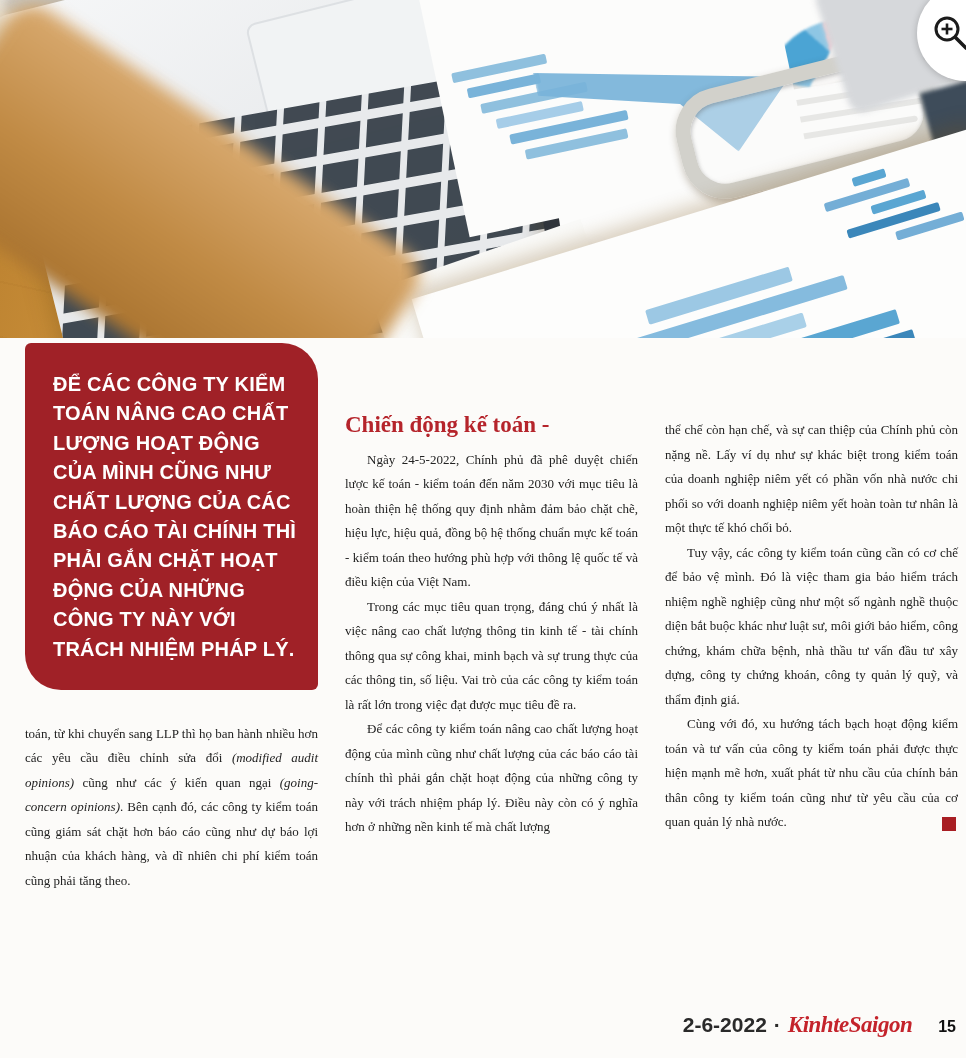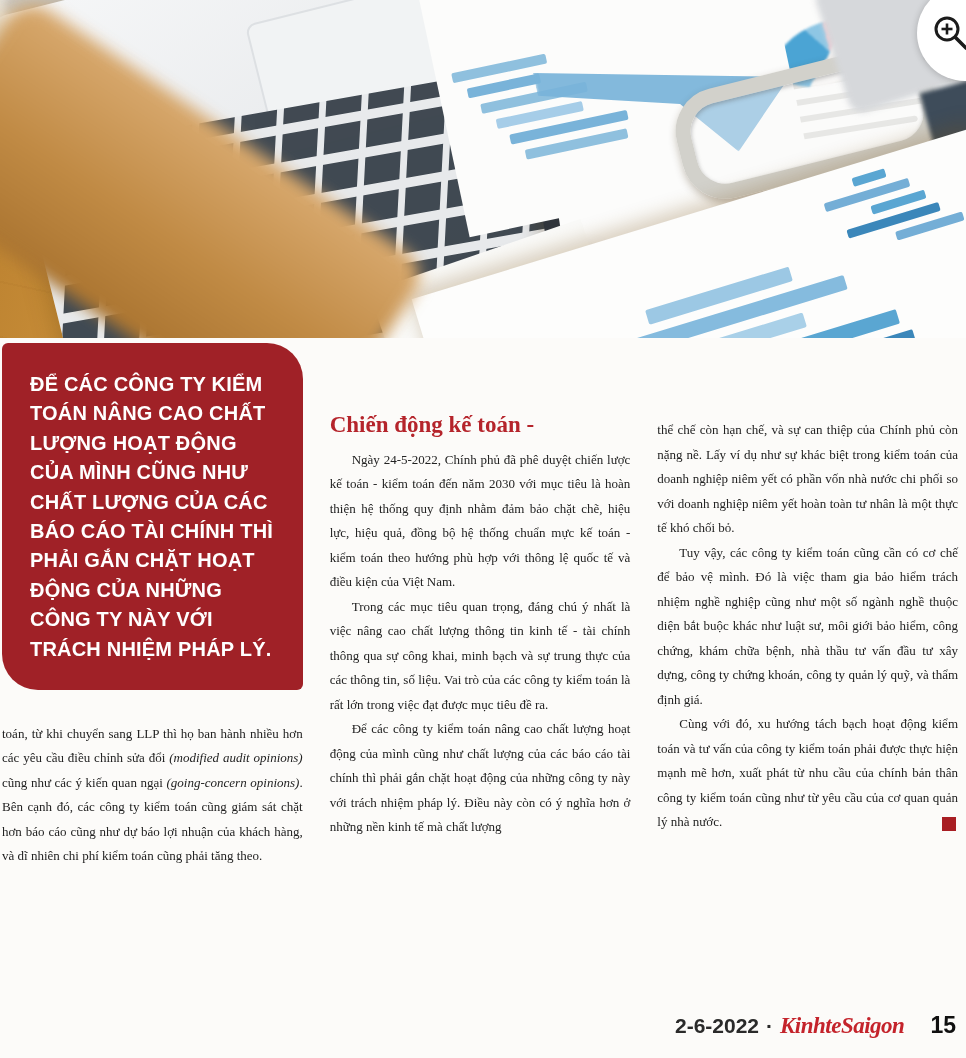--- a/index.html
+++ b/index.html
@@ -76,21 +76,21 @@
           border-radius:30px;filter:blur(8px);
           background:linear-gradient(180deg,#d8a96e 0%,#c08a44 55%,#aa7430 100%);}
 
   
   .zoom-btn{position:absolute;left:917px;top:-15px;width:96px;height:96px;border-radius:50%;
             background:#ffffff;border:none;box-shadow:0 1px 7px rgba(0,0,0,.22);cursor:pointer;padding:0;}
   .zoom-btn svg{position:absolute;left:14px;top:28px;}
 
   
   .article{position:absolute;left:0;top:343px;width:966px;box-sizing:border-box;
-           padding:0 8px 0 2px;display:flex;gap:27px;}
+           padding:0 8px 0 25px;display:flex;gap:27px;}
   .col{flex:1;min-width:0;}
   .pull-quote{background:#a02127;border-radius:6px 36px 6px 36px;
               padding:27px 18px 26px 28px;}
   .pull-quote p{margin:0;color:#ffffff;font-family:"Liberation Sans","DejaVu Sans",sans-serif;
                 font-weight:700;font-size:20px;line-height:1.47;letter-spacing:.2px;}
   .body-text{margin:0;font-size:13px;line-height:24.5px;text-align:justify;color:#222222;}
   .body-text em{font-style:italic;}
   .indent{text-indent:22px;}
   .left-par{margin-top:32px;}
   .col-mid{padding-top:69px;}
@@ -103,21 +103,21 @@
 
   
   .footer{position:absolute;right:10px;top:1012px;display:flex;align-items:baseline;}
   .f-date{font-family:"Liberation Sans","DejaVu Sans",sans-serif;font-weight:700;
           font-size:21px;color:#2a2a2a;}
   .f-sep{font-family:"Liberation Sans","DejaVu Sans",sans-serif;font-weight:700;
          font-size:21px;color:#2a2a2a;margin:0 7px;}
   .f-logo{font-family:"Liberation Serif","DejaVu Serif",serif;font-style:italic;font-weight:700;
           font-size:23px;color:#c4232b;letter-spacing:-.5px;}
   .f-page{font-family:"Liberation Sans","DejaVu Sans",sans-serif;font-weight:700;
-          font-size:23px;color:#101010;margin-left:26px;}
+          font-size:16px;color:#101010;margin-left:26px;}
 </style>
 </head>
 <body>
 
 <div class="page">
 
   <div class="photo">
     <div class="wood"></div>
     <div class="wood-grain"></div>
     <div class="tl-obj"></div>

